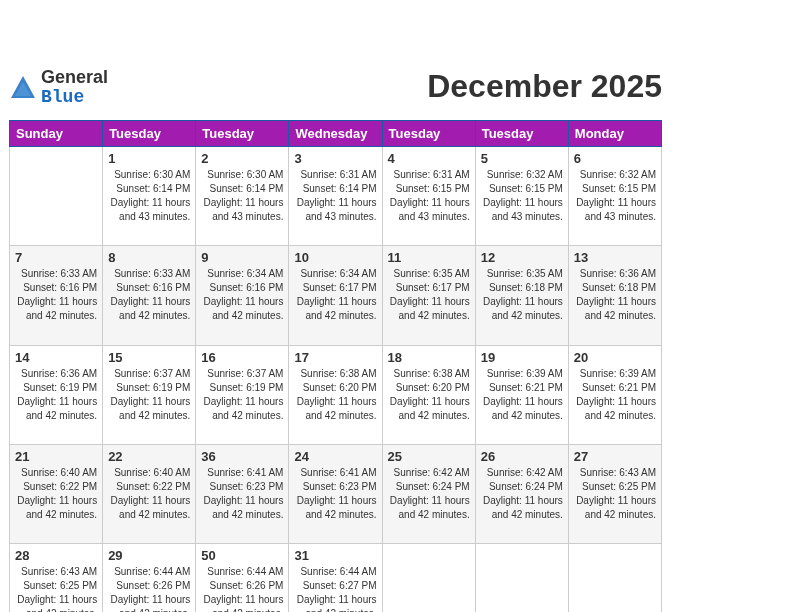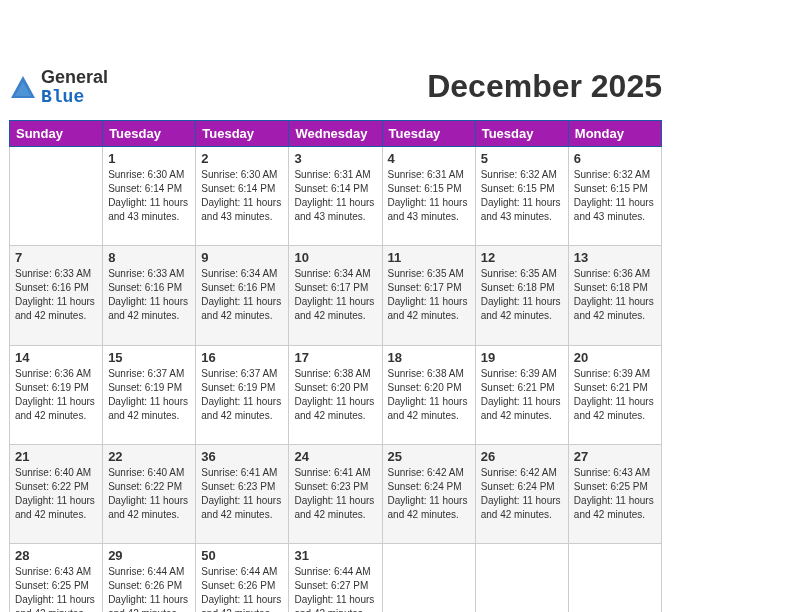--- a/index.html
+++ b/index.html
@@ -92,20 +92,21 @@
     .day-number {
       font-size: 13px;
       font-weight: bold;
       display: block;
       margin-bottom: 2px;
     }
     .day-info {
       font-size: 10px;
       line-height: 1.4;
       color: #333;
+      text-align: right;
     }
     .empty-cell {
       background: #fff !important;
     }
   </style>
 </head>
 <body>
 
 <div class="page">
   <div class="header">

